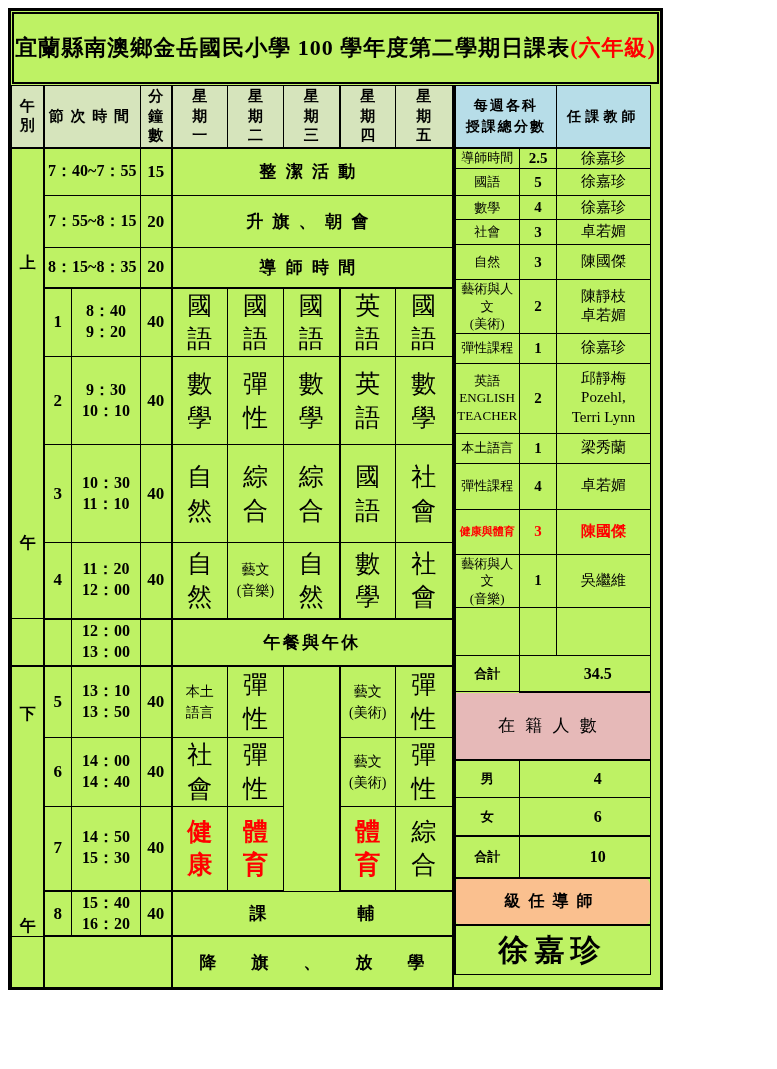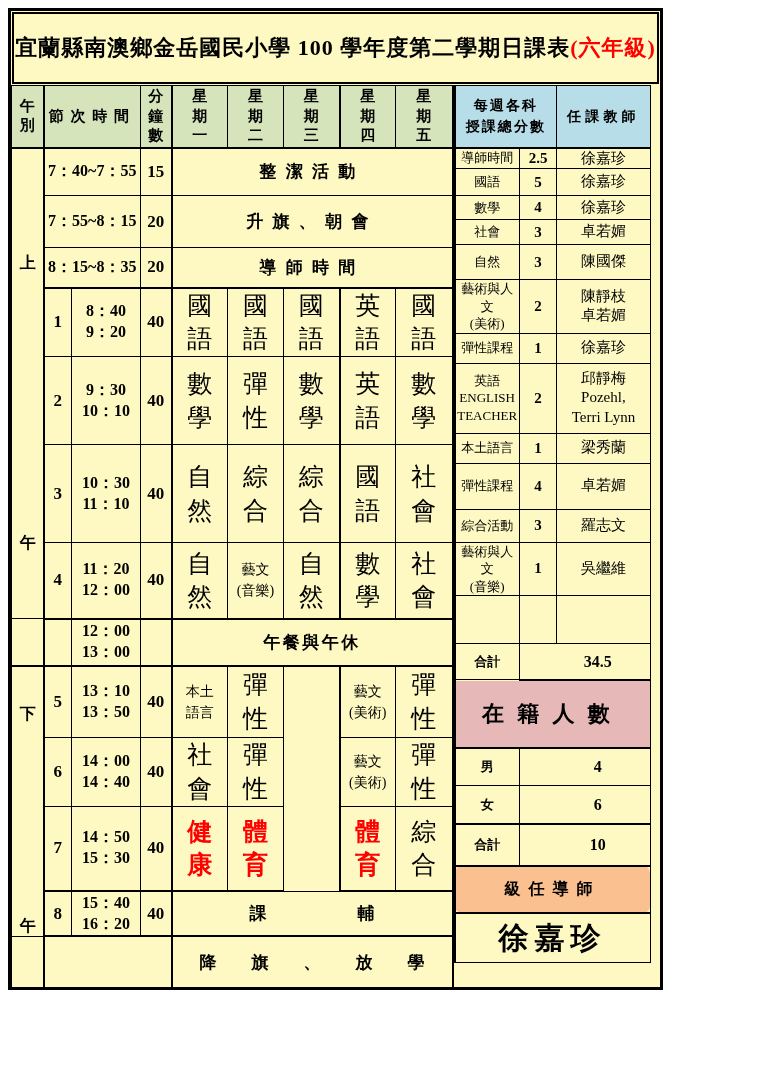--- a/index.html
+++ b/index.html
@@ -2,21 +2,21 @@
 <html><head>
 <meta charset="utf-8">
 <style>
   html,body{margin:0;padding:0;}
   body{
     width:777px;height:1069px;background:#ffffff;position:relative;
     font-family:"Liberation Serif","DejaVu Serif",serif;color:#000;
   }
   .frame{
     position:absolute;left:8px;top:8px;width:649px;height:976px;
-    border:3px solid #000;background:#fef9c3;
+    border:3px solid #000;background:#bef264;
   }
   .title-box{
     height:68px;margin:1px;border:2px solid #000;
     display:flex;align-items:center;justify-content:center;
     font-size:22px;font-weight:bold;letter-spacing:1px;white-space:nowrap;
   }
   .title-box .grade{color:#ff0000;}
   .tables{display:flex;align-items:flex-start;}
   table{border-collapse:collapse;table-layout:fixed;}
   td,th{border:1px solid #000;padding:0;text-align:center;vertical-align:middle;overflow:hidden;}
@@ -44,21 +44,21 @@
   .vtxt.a{height:210px;}
   .just{display:inline-block;text-align:justify;text-align-last:justify;font-weight:bold;font-size:17px;}
   .just.kefu{width:125px;}
   .just.dismiss{width:225px;}
   
   table.right{width:197px;margin-left:0;border-left:2px solid #000;}
   table.right th{background:#b7dde8;font-weight:bold;font-size:14px;white-space:pre-line;line-height:1.5;letter-spacing:0.15em;}
   .rsub{font-size:13px;white-space:pre-line;line-height:1.35;}
   .rscore{font-size:15px;font-weight:bold;}
   .rteach{font-size:15px;white-space:pre-line;line-height:1.3;}
-  .pinkbar{background:#e6b9b8;font-weight:bold;font-size:22px;letter-spacing:0.6em;}
+  .pinkbar{background:#e6b9b8;font-weight:normal;font-size:17px;letter-spacing:0.6em;}
   .orangebar{background:#fac08f;font-weight:bold;font-size:16px;letter-spacing:0.5em;border-radius:7px;}
   .bigname{font-size:30px;font-weight:bold;letter-spacing:0.2em;}
   .totalv{font-size:16px;font-weight:bold;padding-left:26px;}
 </style>
 </head>
 <body>
 
 <div class="frame">
 
   <div class="title-box">
@@ -277,24 +277,24 @@
       <tr style="height:30px">
         <td class="rsub">本土語言</td>
         <td class="rscore">1</td>
         <td class="rteach">梁秀蘭</td>
       </tr>
       <tr style="height:46px">
         <td class="rsub">彈性課程</td>
         <td class="rscore">4</td>
         <td class="rteach">卓若媚</td>
       </tr>
-      <tr style="height:33px">
-        <td class="rsub">綜合活動</td>
-        <td class="rscore">3</td>
-        <td class="rteach">羅志文</td>
+      <tr style="height:45px">
+        <td class="rsub red" style="font-size:11px">健康與體育</td>
+        <td class="rscore red">3</td>
+        <td class="rteach red">陳國傑</td>
       </tr>
       <tr style="height:45px">
         <td class="rsub">藝術與人文
 (音樂)</td>
         <td class="rscore">1</td>
         <td class="rteach">吳繼維</td>
       </tr>
       <tr style="height:48px">
         <td></td>
         <td></td>

